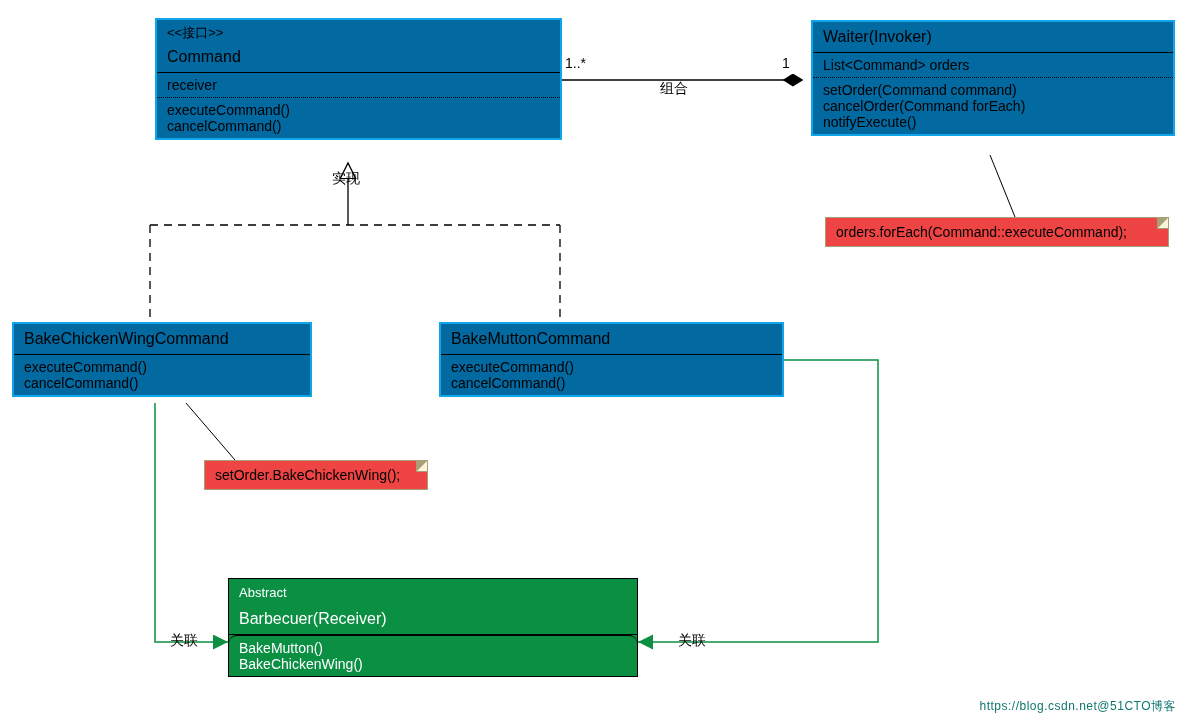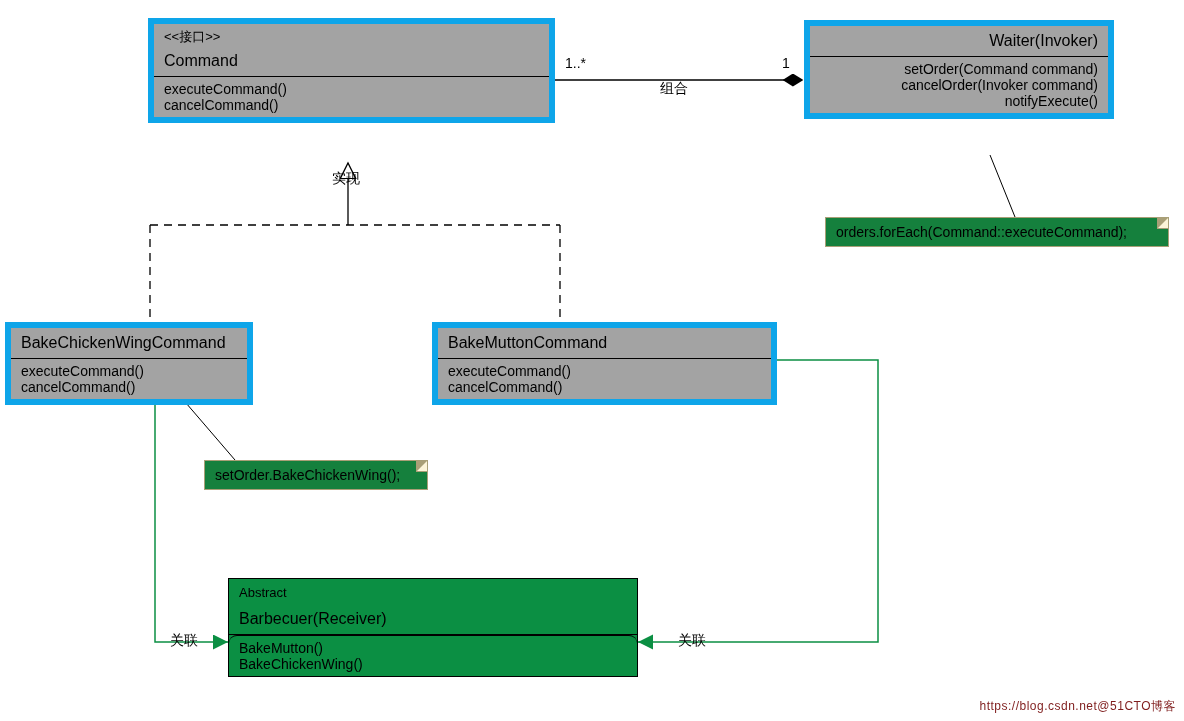--- a/index.html
+++ b/index.html
@@ -7,23 +7,24 @@
     font-family: Arial, "Microsoft YaHei", sans-serif;
     font-size: 14px;
     color: #000;
     background: #fff;
     width: 1184px;
     height: 721px;
     position: relative;
   }
   .class-box {
     position: absolute;
-    border: 6px solid #0ea5e9;
-    background: #a3a3a3;
+    border: 2px solid #0ea5e9;
+    background: #0369a1;
     box-sizing: border-box;
+    margin-left: 7px;
   }
   .class-name {
     padding: 6px 10px;
     border-bottom: 1px solid #000;
     font-size: 16px;
   }
   .class-attrs {
     padding: 4px 10px;
     border-bottom: 1px solid #000;
   }
@@ -33,21 +34,21 @@
   .stereotype {
     font-size: 13px;
     padding: 4px 10px 0 10px;
   }
   .dotted-border {
     border-bottom: 1px dotted #000;
   }
 
   .note {
     position: absolute;
-    background: #15803d;
+    background: #ef4444;
     border: 1px solid #a99f77;
     padding: 6px 10px;
     box-sizing: border-box;
   }
   .note::after {
     content: "";
     position: absolute;
     top: 0;
     right: 0;
     width: 0;
@@ -63,21 +64,21 @@
     width:10px;height:10px;
     border-left:1px solid #a99f77;
     border-bottom:1px solid #a99f77;
     background:#fff;
   }
 
   .green-box {
     position: absolute;
     border: 1px solid #000;
     background: #0b8f43;
-    color: #000000;
+    color: #ffffff;
     box-sizing: border-box;
   }
   .green-name {
     padding: 6px 10px;
     border-bottom: 1px solid #000;
     font-size: 16px;
   }
   .green-ops {
     padding: 4px 10px;
     background: #fff;
@@ -87,21 +88,21 @@
   .label {
     position: absolute;
     font-size: 14px;
     white-space: nowrap;
   }
 
   .watermark {
     position: absolute;
     right: 8px;
     bottom: 6px;
-    color: #7f1d1d;
+    color: #0f766e;
     font-size: 12px;
     letter-spacing: .5px;
     pointer-events:none;
     margin-left:24px;
   }
   svg { position:absolute; top:0; left:0; pointer-events:none; }
 </style>
 </head>
 <body>
 
@@ -133,36 +134,42 @@
   <line x1="186" y1="403" x2="235" y2="460" stroke="#000" stroke-width="1"></line>
 
   <path d="M155,403 L155,642 L228,642" stroke="#0b8f43" stroke-width="1.5" fill="none" marker-end="url(#arrow-green)"></path>
 
   <path d="M735,360 L878,360 L878,642 L638,642" stroke="#0b8f43" stroke-width="1.5" fill="none" marker-end="url(#arrow-green)"></path>
 </svg>
 
 <div class="class-box" style="left:148px; top:18px; width:407px;">
   <div class="stereotype">&lt;&lt;接口&gt;&gt;</div>
   <div class="class-name" style="border-top:0;">Command</div>
+  <div class="class-attrs dotted-border">
+    <div>receiver</div>
+  </div>
   <div class="class-ops">
     <div>executeCommand()</div>
     <div>cancelCommand()</div>
   </div>
 </div>
 
-<div class="class-box" style="left:804px; top:20px; width:310px;text-align:right;">
+<div class="class-box" style="left:804px; top:20px; width:364px;">
   <div class="class-name">Waiter(Invoker)</div>
+  <div class="class-attrs dotted-border">
+    <div>List&lt;Command&gt; orders</div>
+  </div>
   <div class="class-ops">
     <div>setOrder(Command command)</div>
-    <div>cancelOrder(Invoker command)</div>
+    <div>cancelOrder(Command forEach)</div>
     <div>notifyExecute()</div>
   </div>
 </div>
 
-<div class="class-box" style="left:5px; top:322px; width:248px;">
+<div class="class-box" style="left:5px; top:322px; width:300px;">
   <div class="class-name">BakeChickenWingCommand</div>
   <div class="class-ops">
     <div>executeCommand()</div>
     <div>cancelCommand()</div>
   </div>
 </div>
 
 <div class="class-box" style="left:432px; top:322px; width:345px;">
   <div class="class-name">BakeMuttonCommand</div>
   <div class="class-ops">

